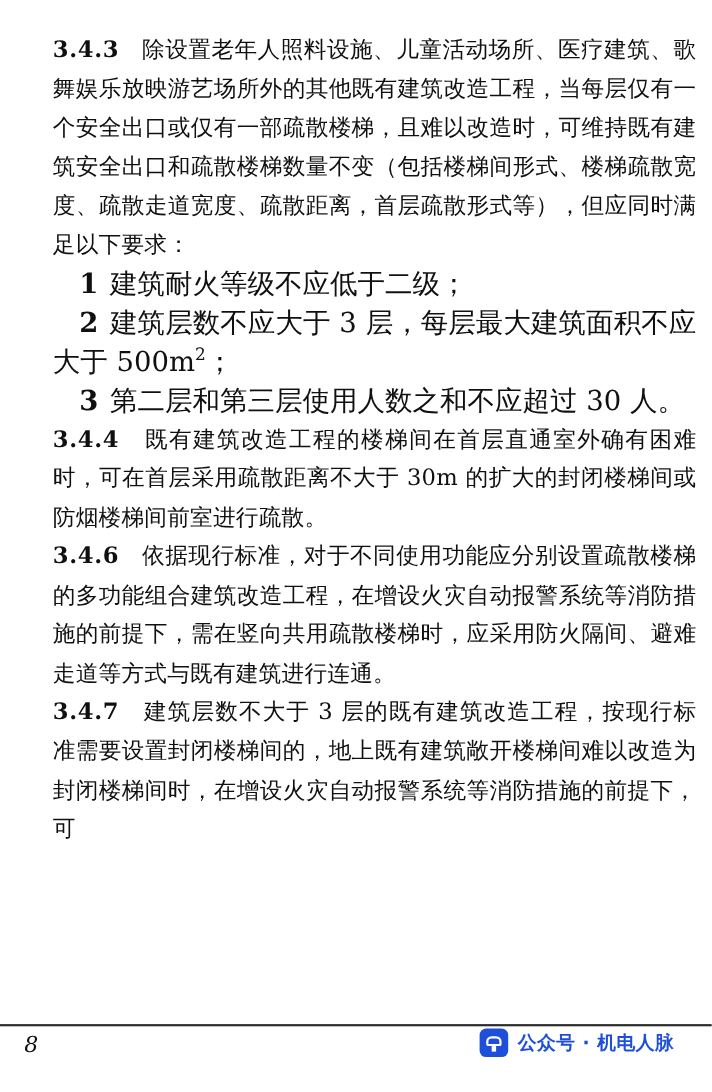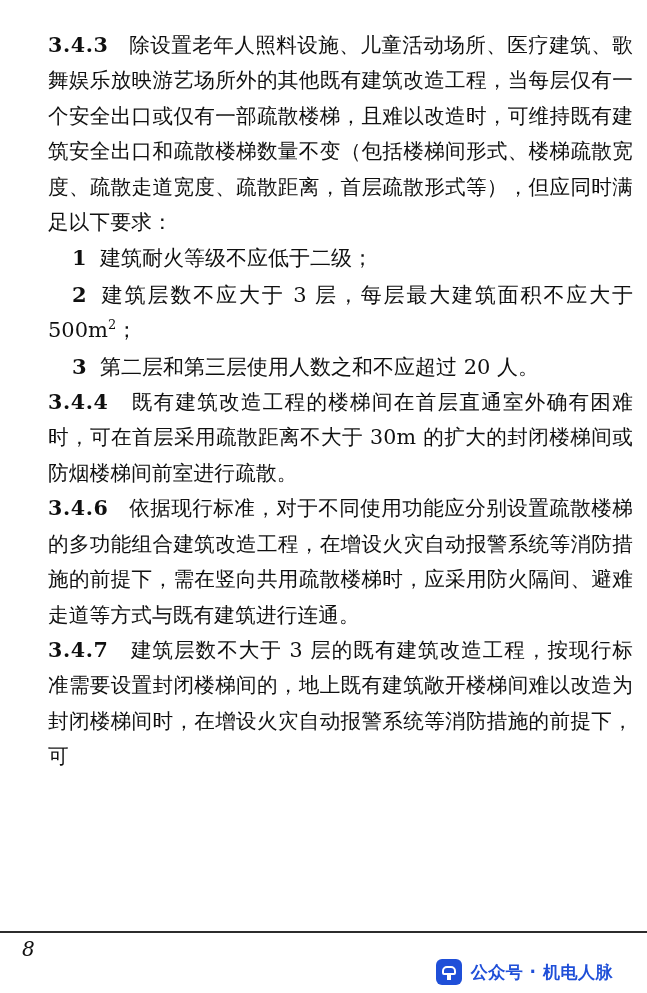--- a/index.html
+++ b/index.html
@@ -35,21 +35,21 @@
     letter-spacing: 0.2px;
   }
   .para .num {
     font-weight: 700;
     letter-spacing: 0.6px;
   }
   .gap-before {
     margin-top: 0px;
   }
   .indent-item {
-    font-size: 21px;
+    font-size: 25px;
     line-height: 35.4px;
     text-align: justify;
     text-justify: inter-ideograph;
     margin: 0;
     text-indent: 0;
     padding-left: 0;
   }
   .indent-item .itemnum {
     display: inline-block;
     width: 52px;
@@ -83,21 +83,21 @@
     left: 22px;
     top: 6px;
     font-size: 20px;
     font-style: italic;
     font-family: "DejaVu Serif", "Liberation Serif", serif;
     color: #101010;
   }
   .wm {
     position: absolute;
     right: 34px;
-    top: 28px;
+    top: 4px;
     display: flex;
     align-items: center;
     gap: 9px;
     color: #1f4fd8;
     font-family: "DejaVu Sans", "Liberation Sans", sans-serif;
     font-size: 17px;
     font-weight: 700;
     letter-spacing: 0.5px;
   }
   .wm-badge {
@@ -142,21 +142,21 @@
 
     <p class="indent-item">
       <span class="itemnum">1</span><span>建筑耐火等级不应低于二级；</span>
     </p>
 
     <p class="indent-item">
       <span class="itemnum">2</span><span>建筑层数不应大于 3 层，每层最大建筑面积不应大于 500m</span><span class="sup">2</span><span>；</span>
     </p>
 
     <p class="indent-item">
-      <span class="itemnum">3</span><span>第二层和第三层使用人数之和不应超过 20 人。</span>
+      <span class="itemnum">3</span><span>第二层和第三层使用人数之和不应超过 30 人。</span>
     </p>
 
     <p class="para gap-before">
       <span class="num">3.4.4</span>&nbsp;&nbsp;&nbsp;<span>既有建筑改造工程的楼梯间在首层直通室外确有困难时，可在首层采用疏散距离不大于 30m 的扩大的封闭楼梯间或防烟楼梯间前室进行疏散。</span>
     </p>
 
 
     <p class="para gap-before">
       <span class="num">3.4.6</span>&nbsp;&nbsp;&nbsp;<span>依据现行标准，对于不同使用功能应分别设置疏散楼梯的多功能组合建筑改造工程，在增设火灾自动报警系统等消防措施的前提下，需在竖向共用疏散楼梯时，应采用防火隔间、避难走道等方式与既有建筑进行连通。</span>
     </p>

